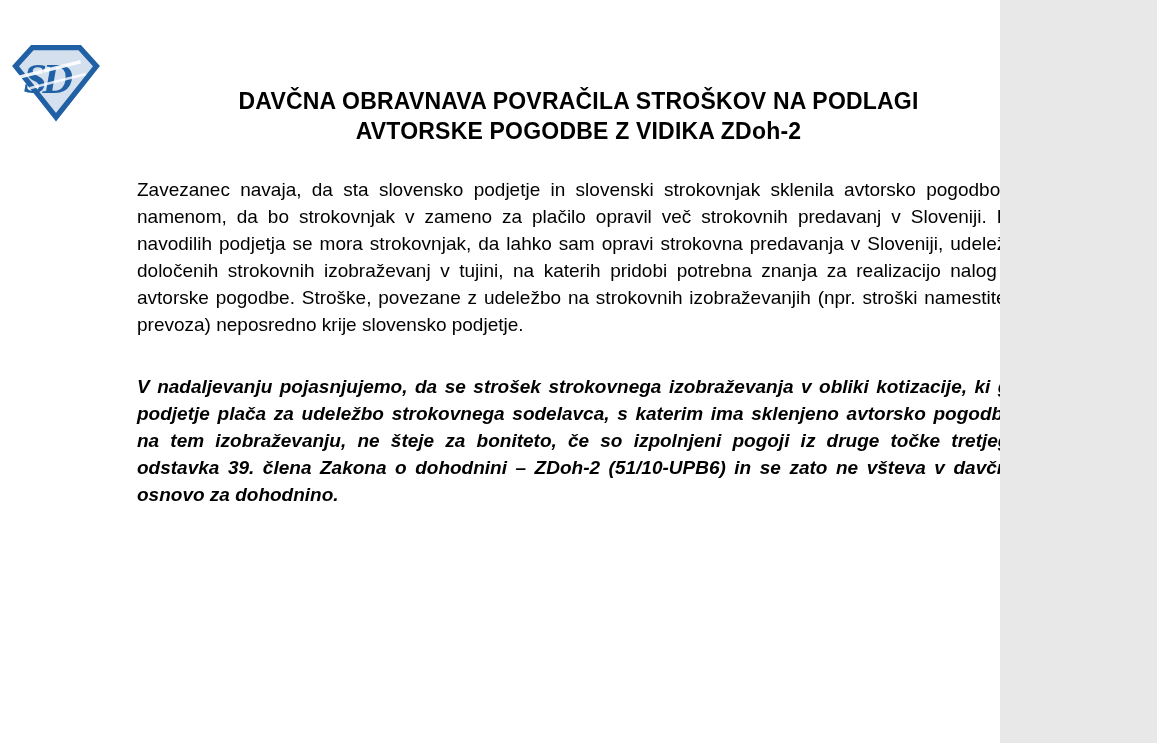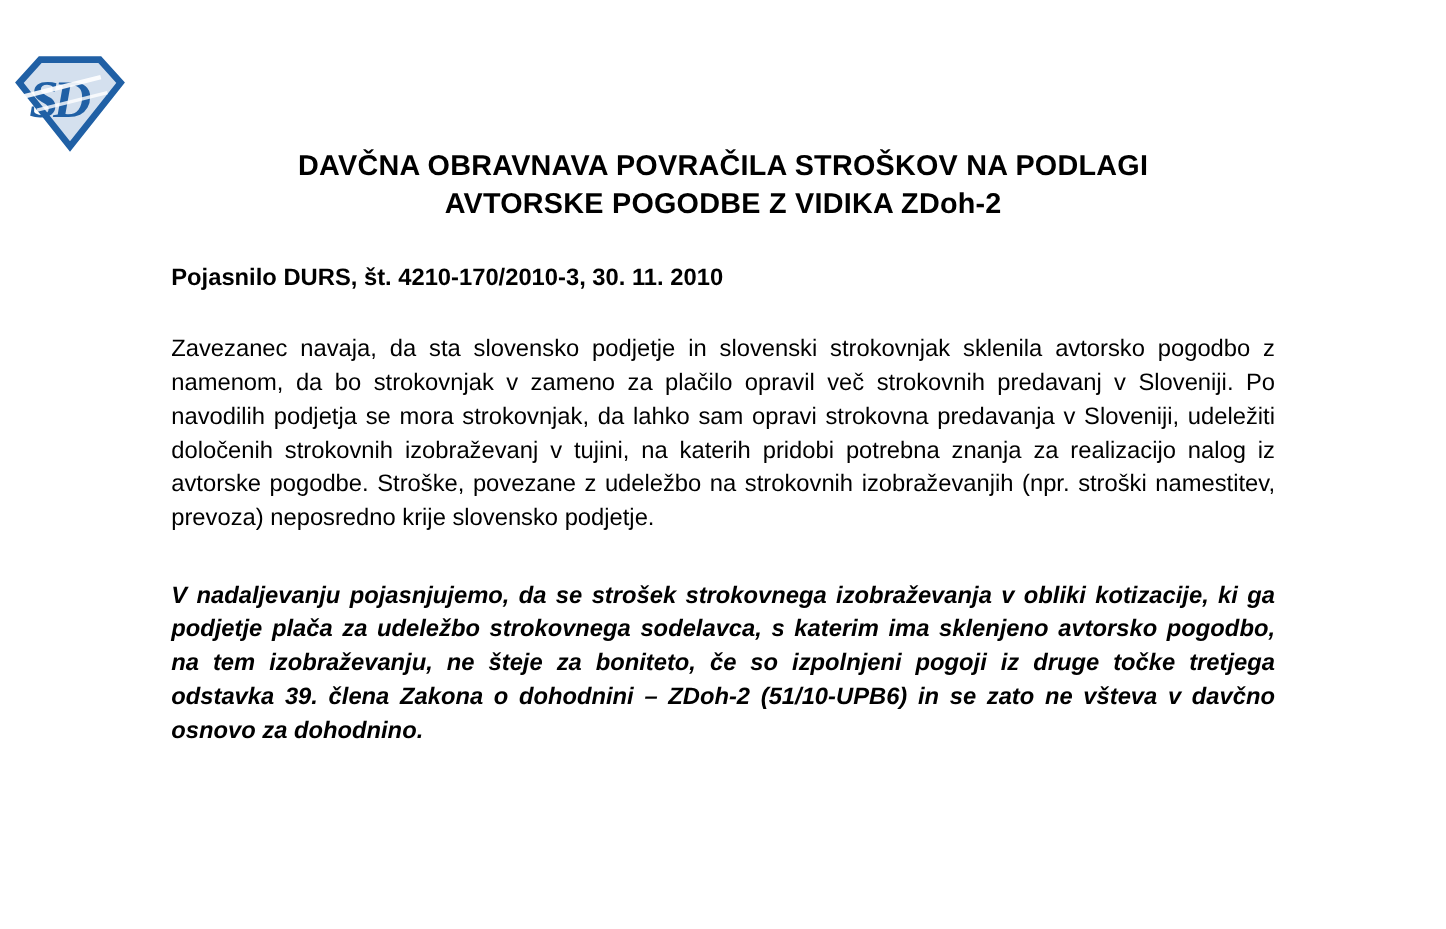--- a/index.html
+++ b/index.html
@@ -1,36 +1,36 @@
 <!DOCTYPE html>
 <html lang="sl"><head>
 <meta charset="utf-8">
 <style>
   * { margin: 0; padding: 0; box-sizing: border-box; }
   html, body { background: #e8e8e8; }
   .page {
     position: relative;
-    width: 1157px;
+    width: 1000px;
     height: 743px;
     background: #ffffff;
     overflow: hidden;
     font-family: "Liberation Sans", sans-serif;
     color: #000000;
   }
   .logo {
     position: absolute;
     top: 42px;
     left: 12px;
     width: 88px;
     height: 80px;
   }
   .doc {
     width: 883px;
     margin: 0 137px;
-    padding-top: 117px;
+    padding-top: 86px;
   }
   .title {
     text-align: center;
     font-size: 23px;
     font-weight: bold;
     line-height: 30px;
     letter-spacing: 0.2px;
   }
   .subtitle {
     margin-top: 32px;
@@ -63,21 +63,20 @@
     <path d="M20 52 L84 36" stroke="#ffffff" stroke-width="3" fill="none" opacity="0.8"></path>
   </svg>
 
   <div class="doc">
 
     <h1 class="title">
       <div>DAVČNA OBRAVNAVA POVRAČILA STROŠKOV NA PODLAGI</div>
       <div>AVTORSKE POGODBE Z VIDIKA ZDoh-2</div>
     </h1>
 
-    <div class="subtitle">Pojasnilo DURS, št. 4210-170/2010-3, 30. 11. 2010</div>
 
     <p class="para para-1">Zavezanec navaja, da sta slovensko podjetje in slovenski strokovnjak sklenila avtorsko pogodbo z namenom, da bo strokovnjak v zameno za plačilo opravil več strokovnih predavanj v Sloveniji. Po navodilih podjetja se mora strokovnjak, da lahko sam opravi strokovna predavanja v Sloveniji, udeležiti določenih strokovnih izobraževanj v tujini, na katerih pridobi potrebna znanja za realizacijo nalog iz avtorske pogodbe. Stroške, povezane z udeležbo na strokovnih izobraževanjih (npr. stroški namestitev, prevoza) neposredno krije slovensko podjetje.</p>
 
     <p class="para para-2 emphasis">V nadaljevanju pojasnjujemo, da se strošek strokovnega izobraževanja v obliki kotizacije, ki ga podjetje plača za udeležbo strokovnega sodelavca, s katerim ima sklenjeno avtorsko pogodbo, na tem izobraževanju, ne šteje za boniteto, če so izpolnjeni pogoji iz druge točke tretjega odstavka 39. člena Zakona o dohodnini – ZDoh-2 (51/10-UPB6) in se zato ne všteva v davčno osnovo za dohodnino.</p>
 
 
   </div>
 </div>
 
 </body></html>

